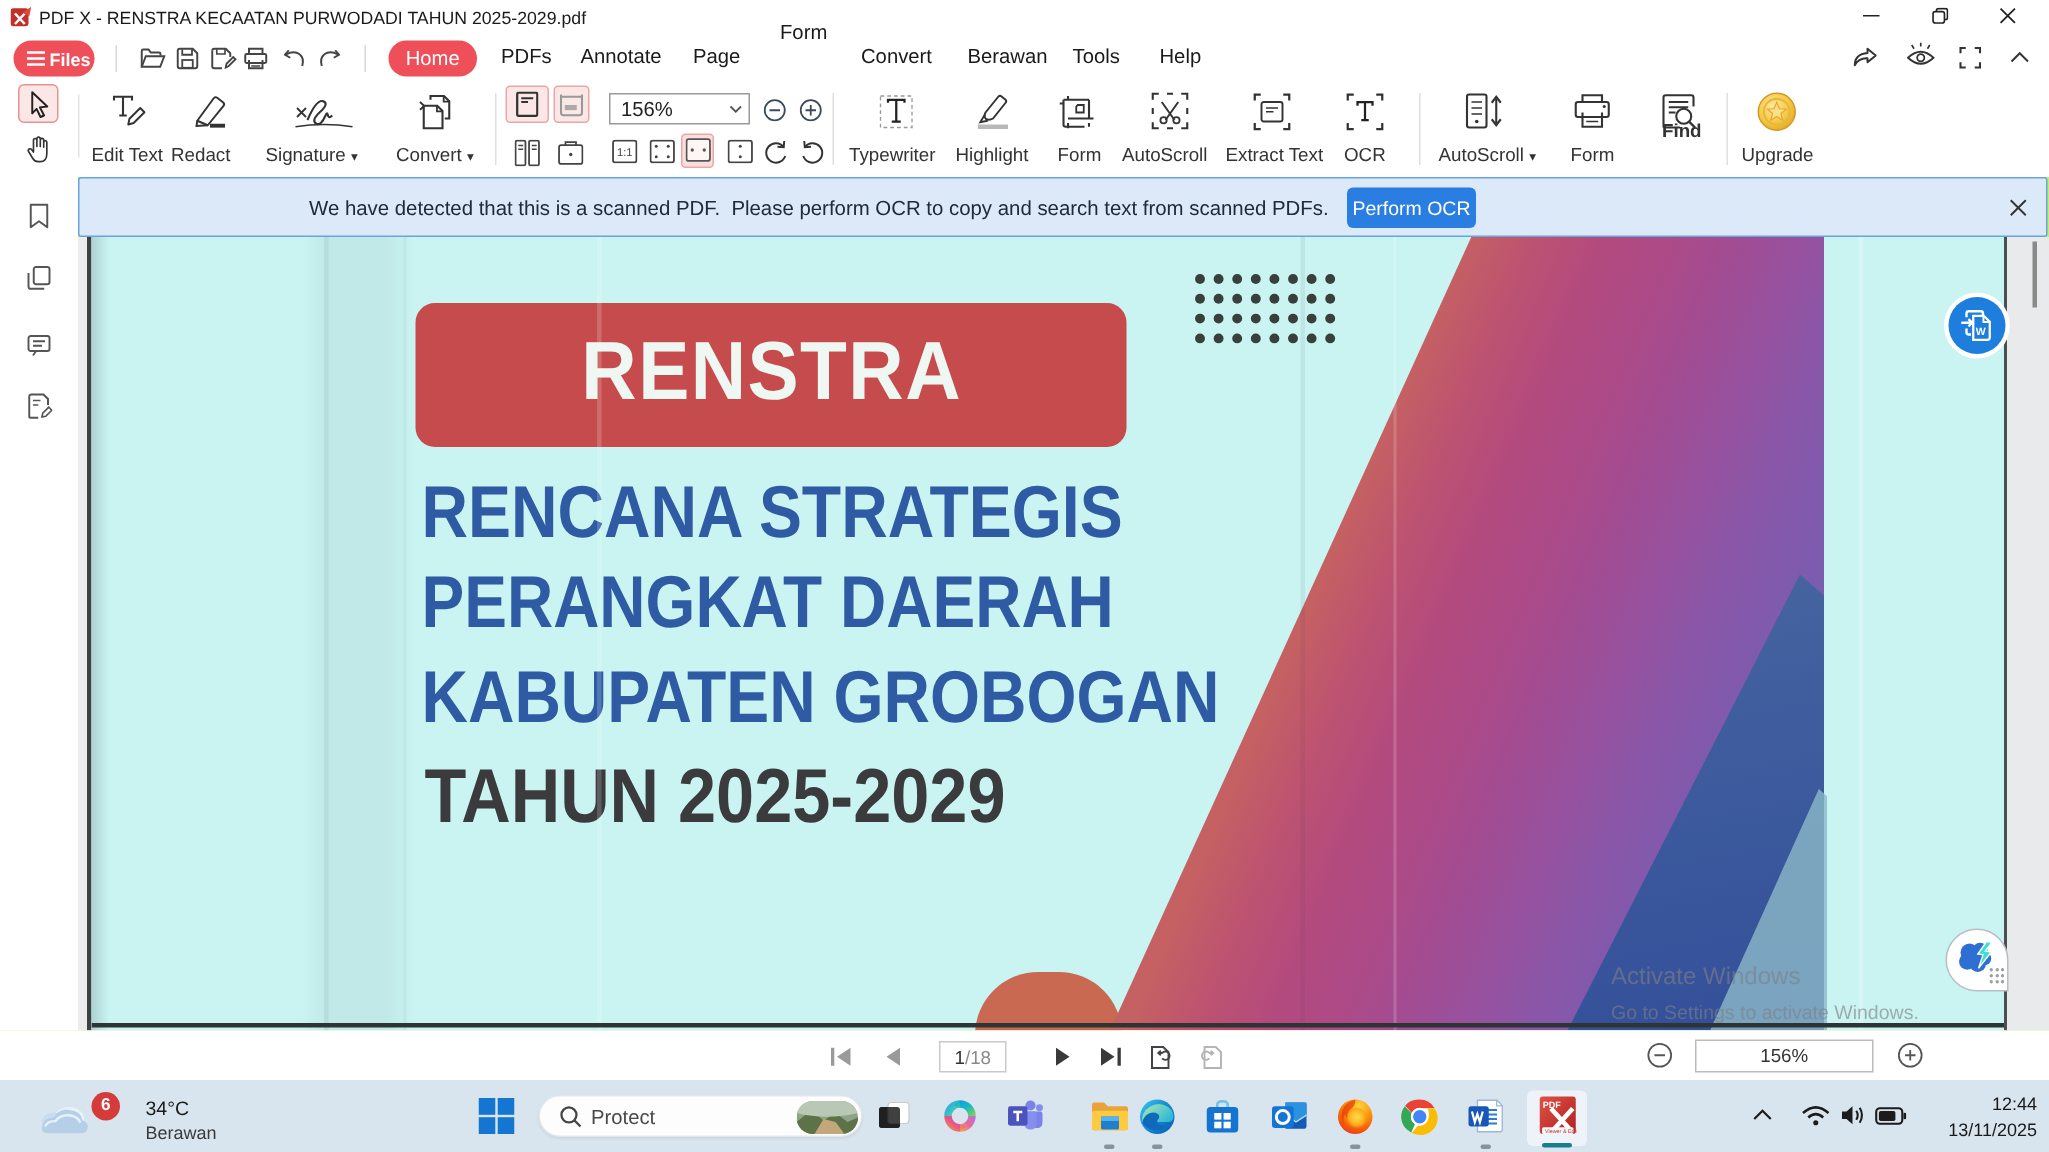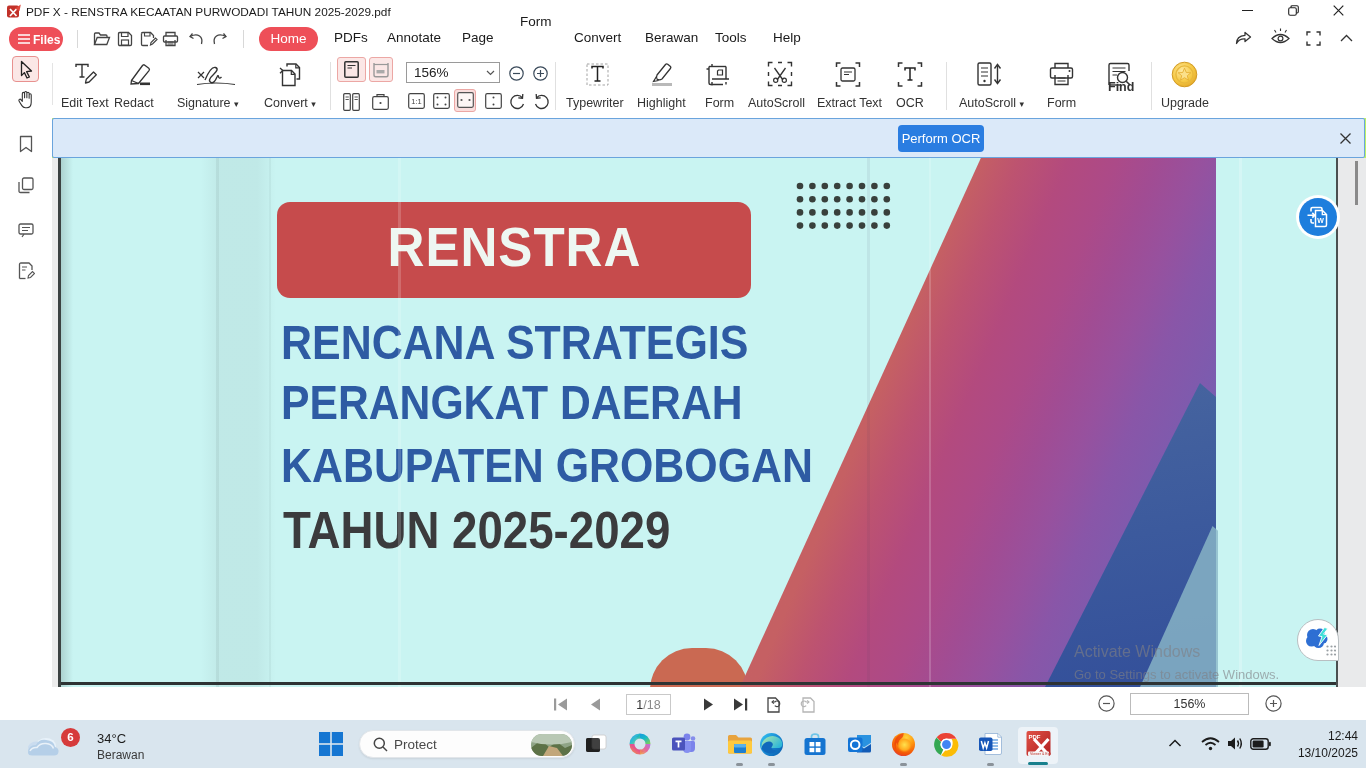--- a/index.html
+++ b/index.html
@@ -364,20 +364,21 @@
           </defs>
           <circle cx="13.5" cy="13.5" r="12.3" fill="url(#coin)" stroke="#d29a24" stroke-width="1"></circle>
           <circle cx="13.5" cy="13.5" r="8.6" fill="none" stroke="#e8b83c" stroke-width="1.4"></circle>
           <path d="M13.5 7.2 L15.3 11.5 L19.8 11.8 L16.3 14.7 L17.5 19.2 L13.5 16.7 L9.5 19.2 L10.7 14.7 L7.2 11.8 L11.7 11.5 Z" fill="#fbe08a" stroke="#e3a92c" stroke-width="0.8"></path>
         </svg>
       </div>
     <div class="lbl abs" style="left:1161px;top:96px;">Upgrade</div>
   </div>
 
   <div class="abs" style="left:52px;top:118px;width:1313px;height:40px;background:#dbe9f9;border:1px solid #6aa4dd;border-radius:2px;">
+    <div class="abs" style="left:153px;top:11.5px;font-size:13.6px;color:#202a38;">We have detected that this is a scanned PDF.&nbsp; Please perform OCR to copy and search text from scanned PDFs.</div>
     <div class="abs" style="left:845px;top:6px;width:86px;height:27px;background:#2a7de1;border-radius:4px;color:#fff;font-size:13px;text-align:center;line-height:27px;">Perform OCR</div>
     <div class="abs" style="left:1286px;top:13px;">
         <svg width="13" height="13" viewBox="0 0 13 13">
           <path d="M1.5 1.5 L11.5 11.5 M11.5 1.5 L1.5 11.5" stroke="#333" stroke-width="1.3"></path>
         </svg>
       </div>
   </div>
 
   <div class="abs" style="left:0;top:118px;width:52px;height:569px;background:#fff;"></div>
   <div id="sidebar">
@@ -759,21 +760,21 @@
         </svg>
       </div>
     <div class="abs" style="left:1250px;top:738px;">
         <svg width="21" height="12" viewBox="0 0 21 12">
           <rect x="0.8" y="0.8" width="17.4" height="10.4" rx="2.5" fill="none" stroke="#1c1c1c" stroke-width="1.4"></rect>
           <rect x="19" y="3.8" width="1.8" height="4.4" rx="0.9" fill="#1c1c1c"></rect>
           <rect x="2.6" y="2.6" width="11" height="6.8" rx="1.2" fill="#1c1c1c"></rect>
         </svg>
       </div>
     <div class="abs" style="left:1310px;top:729px;width:48px;font-size:12px;color:#1a1a1a;text-align:right;">12:44</div>
-    <div class="abs" style="left:1280px;top:746px;width:78px;font-size:12px;color:#1a1a1a;text-align:right;">13/10/2025</div>
+    <div class="abs" style="left:1280px;top:746px;width:78px;font-size:12px;color:#1a1a1a;text-align:right;">13/11/2025</div>
   </div>
 
   <div id="floats">
 
     <div class="abs" style="left:1296px;top:195px;width:44px;height:44px;background:#fff;border-radius:50%;"></div>
     <div class="abs" style="left:1299px;top:198px;width:38px;height:38px;background:#1e7edd;border-radius:50%;">
       <svg style="margin:8px 0 0 7px;" width="24" height="22" viewBox="0 0 24 22">
           <path d="M5 5.5 L5 3 Q5 1.5 6.5 1.5 L14.5 1.5 Q16 1.5 16 3 L16 4" fill="none" stroke="#fff" stroke-width="1.6"></path>
           <path d="M5 13 L5 15.5 Q5 17 6.5 17 L8 17" fill="none" stroke="#fff" stroke-width="1.6"></path>
           <path d="M1.5 9.2 L8.5 9.2 M6.3 6.8 L8.8 9.2 L6.3 11.6" fill="none" stroke="#fff" stroke-width="1.6"></path>

